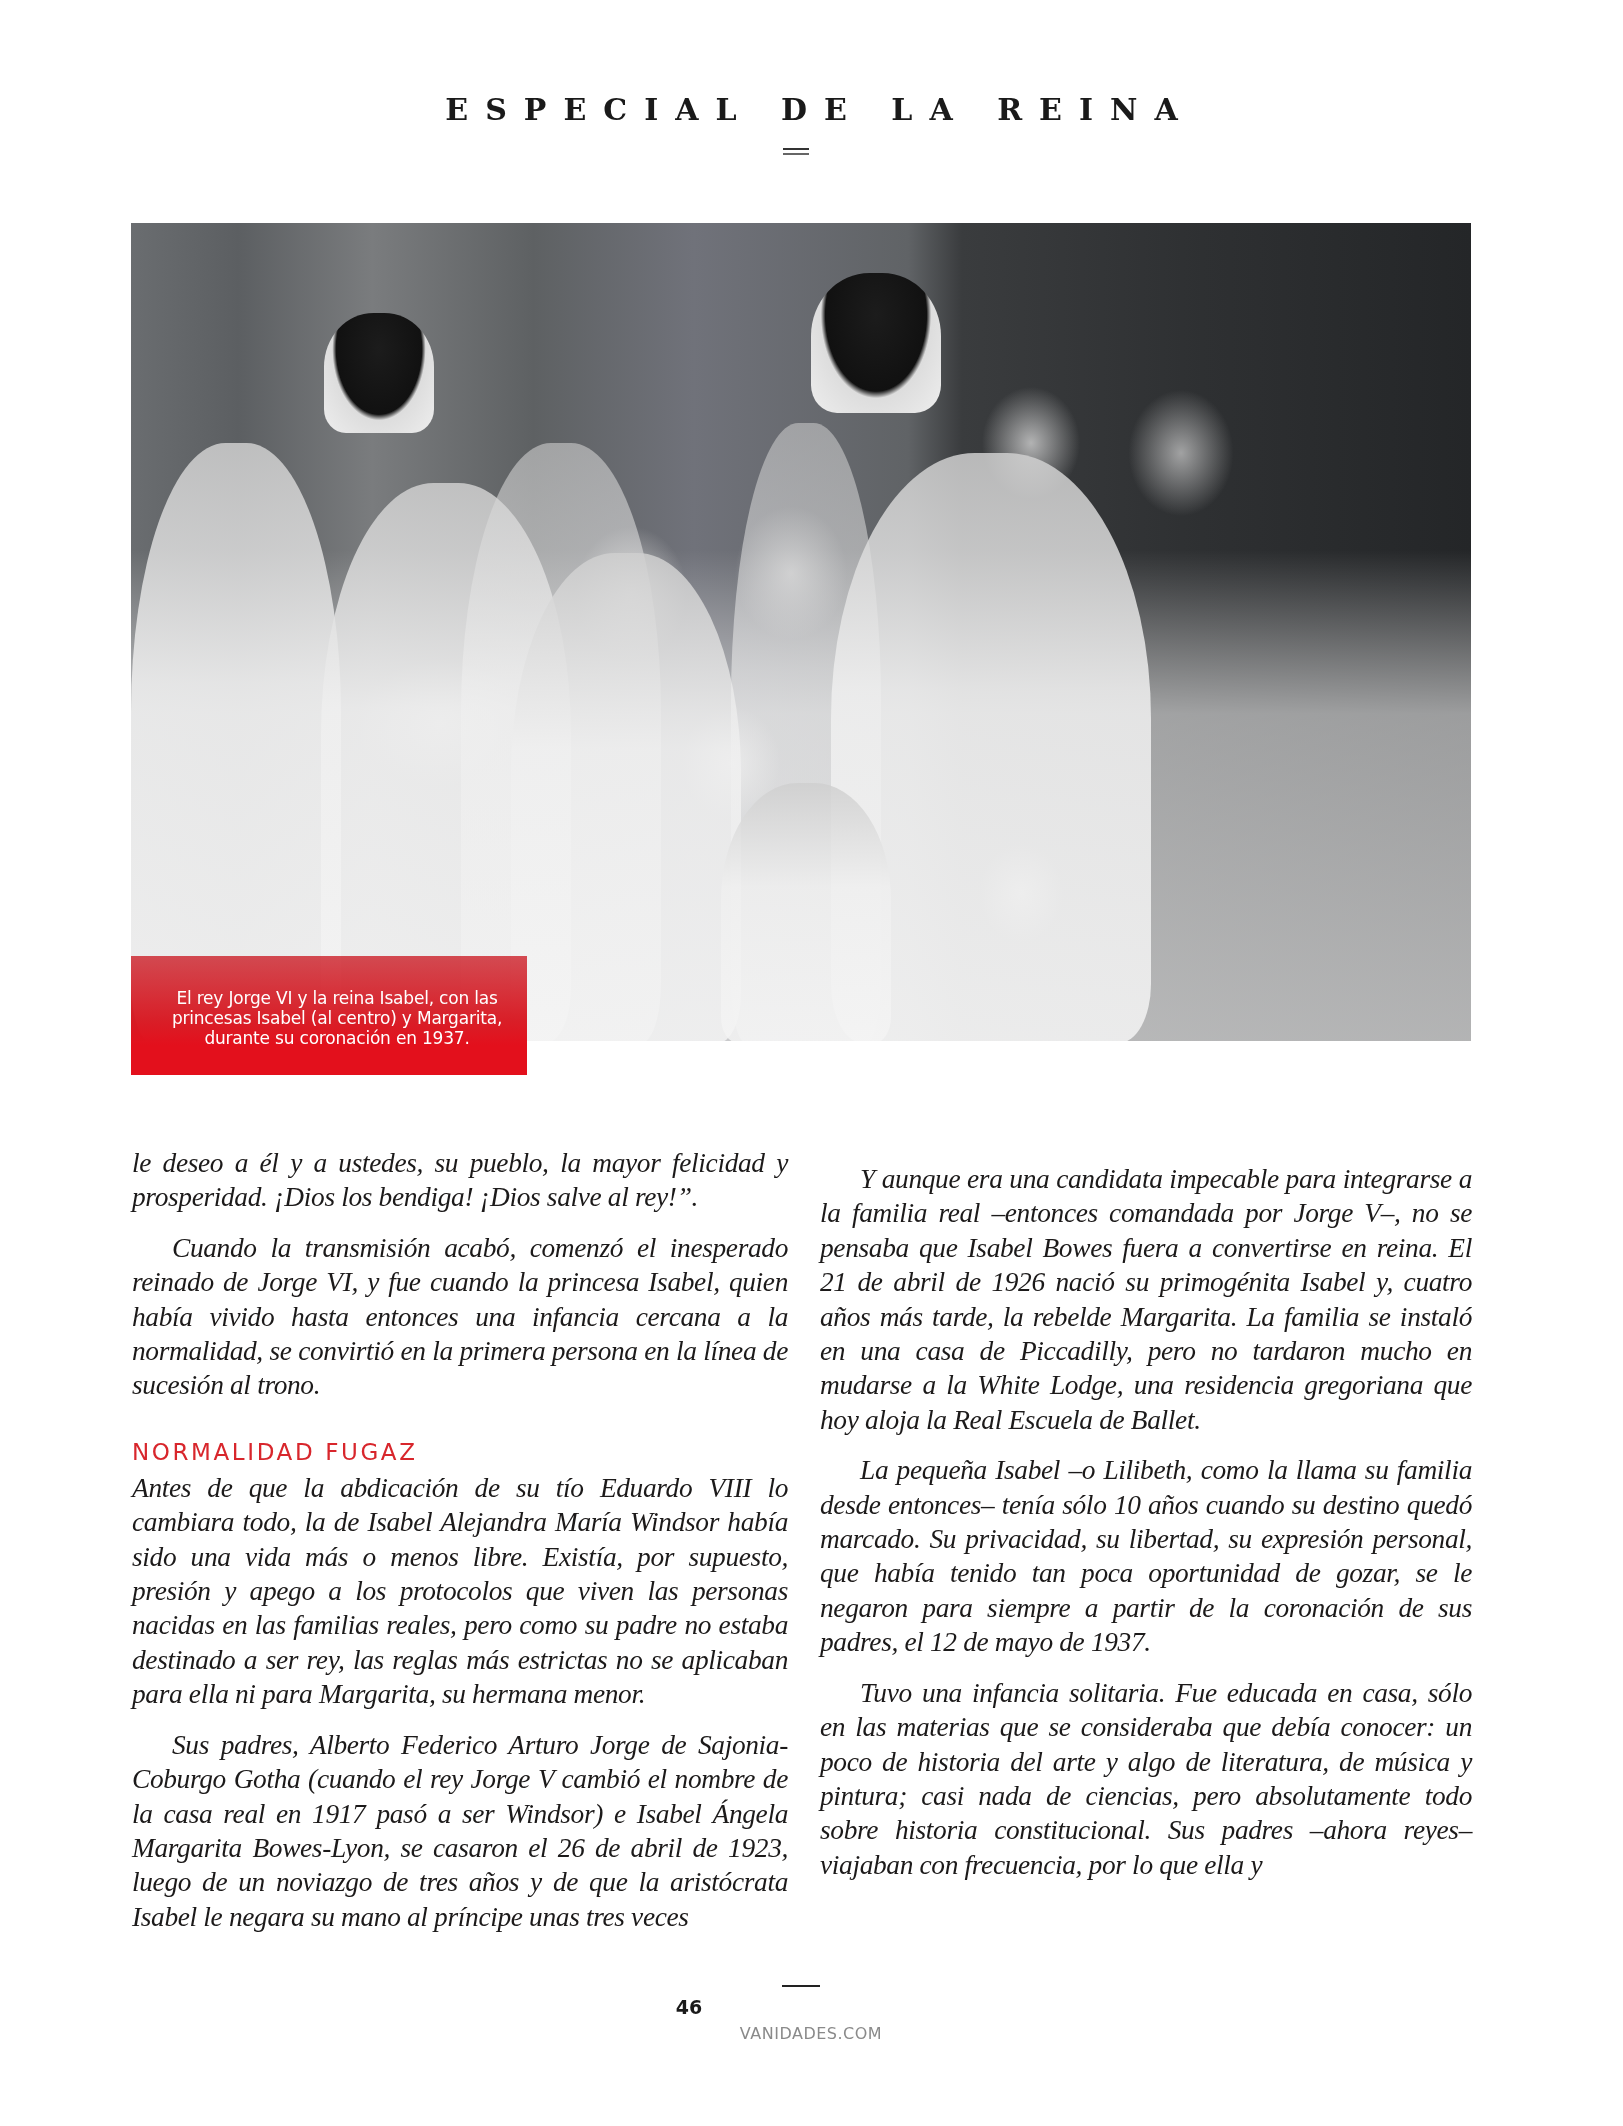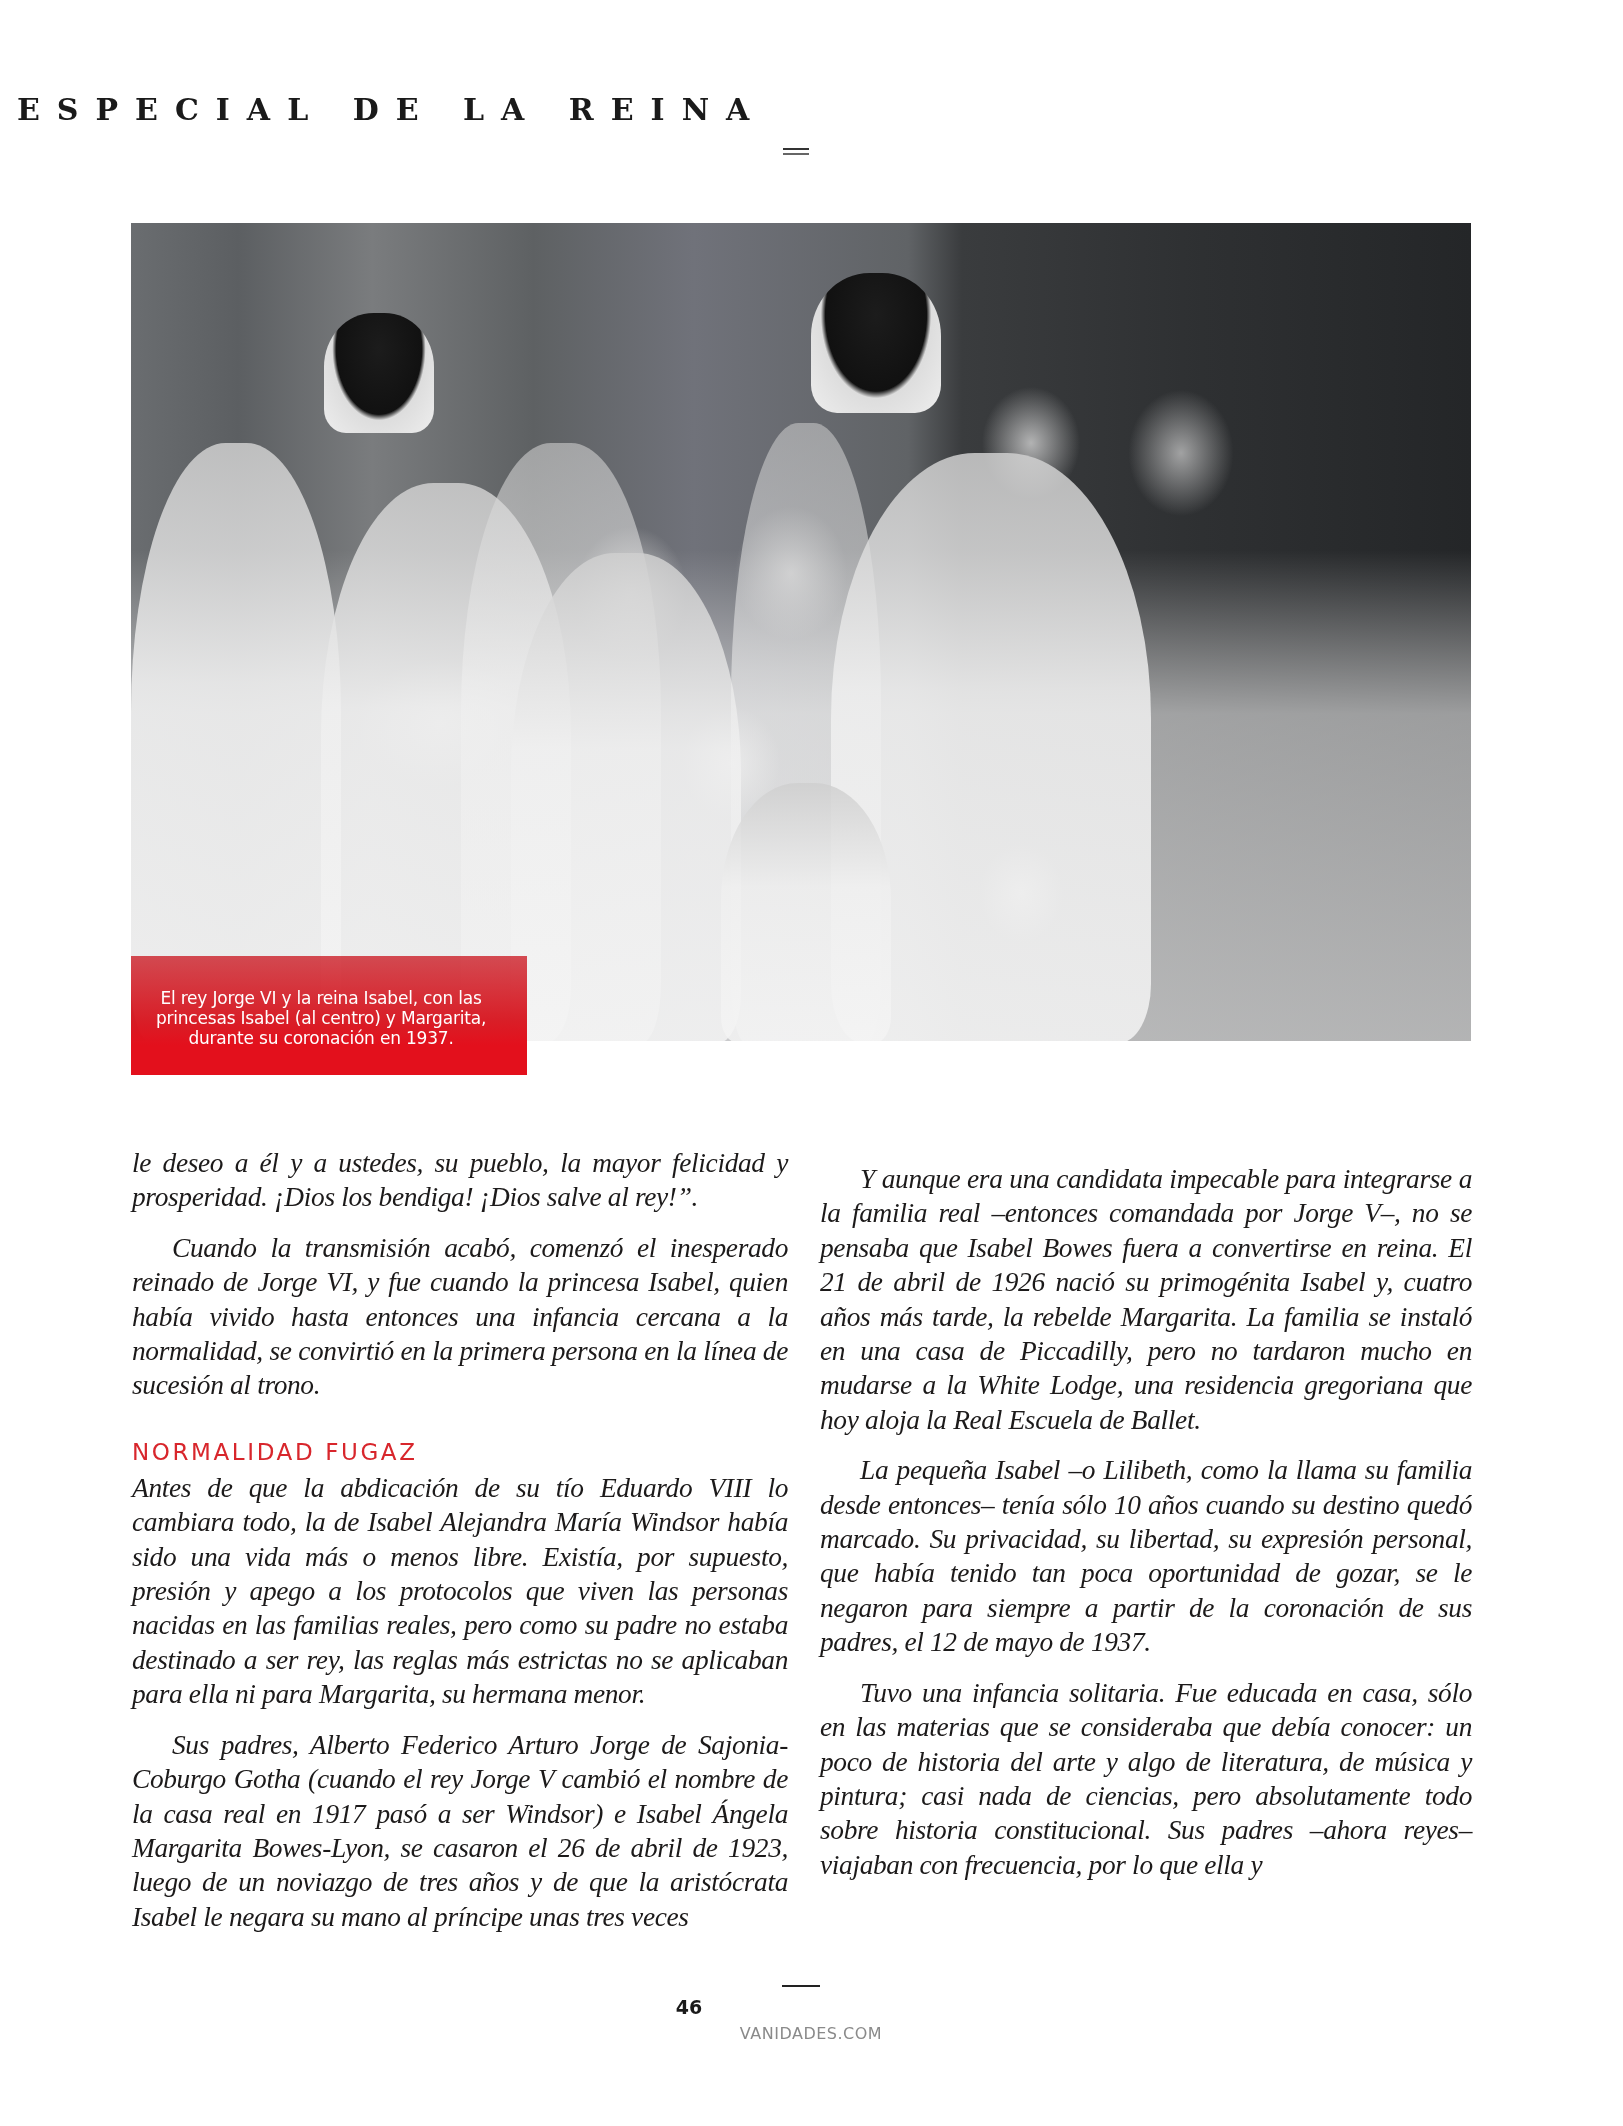--- a/index.html
+++ b/index.html
@@ -1,20 +1,20 @@
 <!DOCTYPE html>
 <html><head>
   <meta charset="utf-8">
   <style>
     * { margin: 0; padding: 0; box-sizing: border-box; }
     html, body { width: 1623px; height: 2126px; background: #ffffff; overflow: hidden; }
     body { position: relative; font-family: "Liberation Serif", serif; color: #1c1a1a; }
 
     .section-title {
-      position: absolute; left: 0; top: 92px; width: 1623px; 
+      position: absolute; left: 0; top: 92px; width: 1623px; text-align: center;
       font-family: "DejaVu Serif", serif; font-weight: bold; font-size: 30px;
       letter-spacing: 17px; color: #1a1a1a; padding-left: 17px;
     }
     .title-rule {
       position: absolute; left: 783px; top: 148px; width: 26px; height: 7px;
       border-top: 2px solid #333; border-bottom: 2px solid #666;
     }
 
     .photo {
       position: absolute; left: 131px; top: 223px; width: 1340px; height: 818px;
@@ -36,21 +36,21 @@
     }
     .photo .figure {
       position: absolute; border-radius: 45% 45% 10% 10%;
       background: linear-gradient(180deg, #cfcfcf 0%, #efefef 40%, #f4f4f4 100%);
       opacity: 0.85;
     }
 
     .caption-box {
       position: absolute; left: 131px; top: 956px; width: 396px; height: 119px;
       background: linear-gradient(180deg, rgba(200,10,20,0.72) 0%, rgba(215,12,22,0.92) 55%, #e3101c 75%, #e3101c 100%);
-      display: flex; align-items: flex-start; justify-content: flex-start;
+      display: flex; align-items: flex-start; justify-content: flex-end;
       padding-top: 32px;
     }
     .caption-text {
       font-family: "DejaVu Sans", sans-serif; font-size: 17px; line-height: 20px;
       color: #ffffff; text-align: center; width: 380px; letter-spacing: -0.2px;
     }
 
     .column {
       position: absolute; top: 1146px; width: 656px;
       font-family: "Liberation Serif", serif; font-size: 27.4px; line-height: 34.4px;

